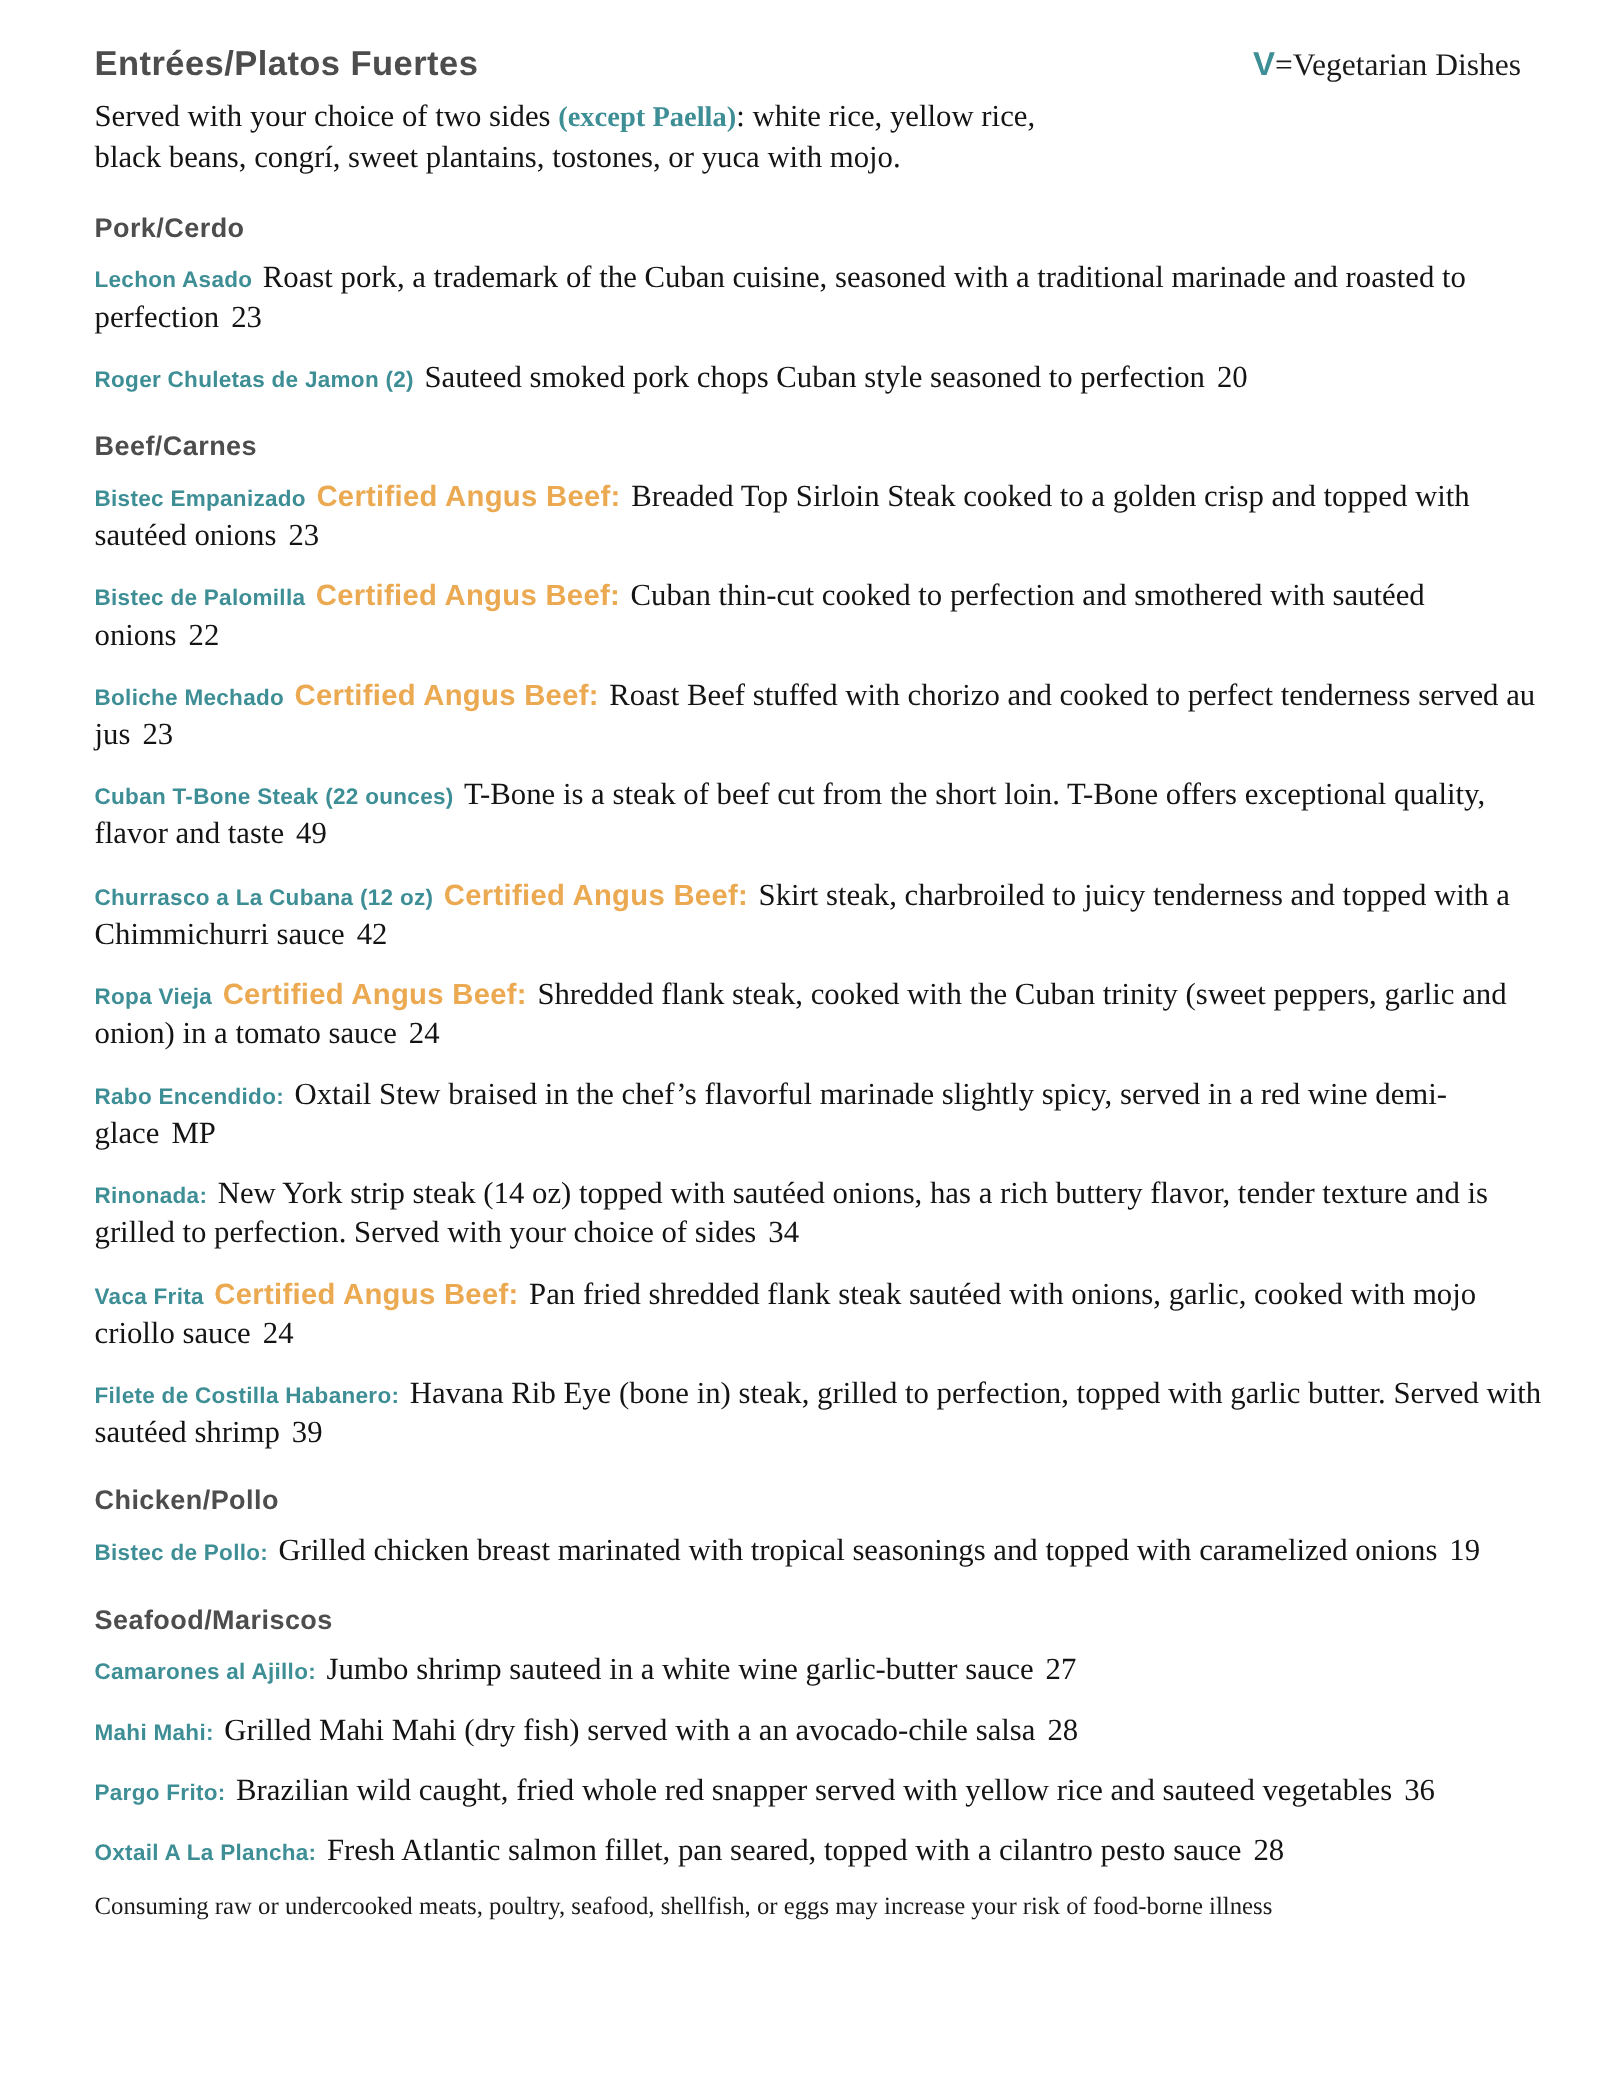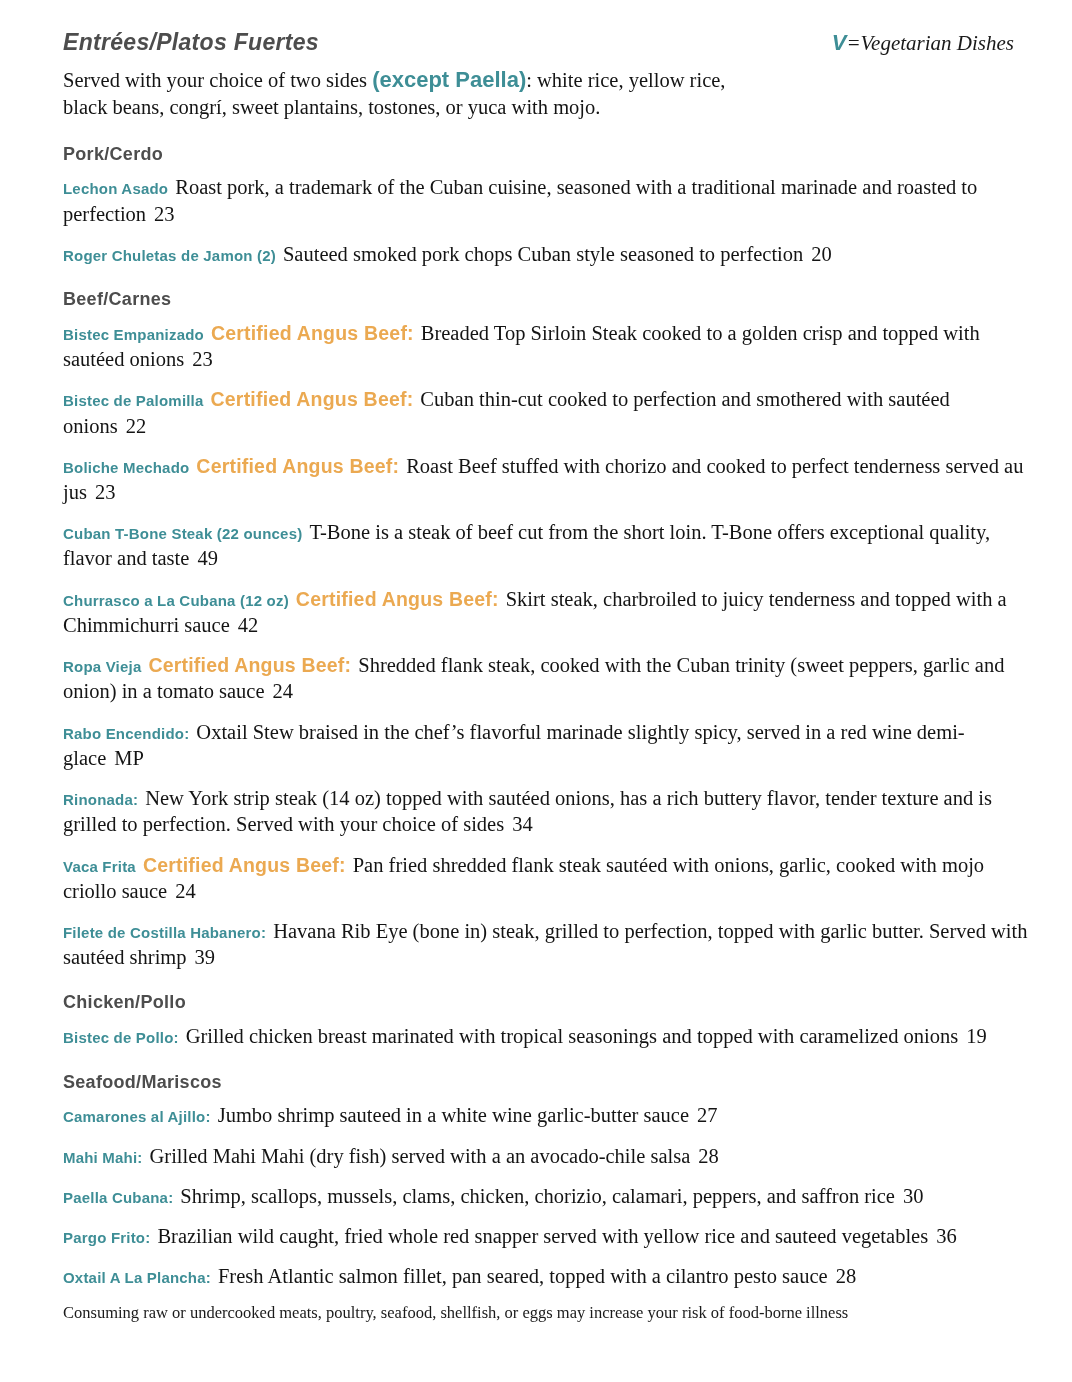--- a/index.html
+++ b/index.html
@@ -8,34 +8,34 @@
     --heading-gray:#4D4D4D;
     --body-ink:#141414;
   }
   *{box-sizing:border-box;}
   html,body{margin:0;padding:0;}
   body{
     width:1072px;height:1382px;overflow:hidden;background:#ffffff;
     font-family:"Liberation Serif", serif;color:var(--body-ink);
   }
   .page{padding:30px 36px 0 63px;}
-  .header-row{display:flex;justify-content:space-between;align-items:flex-start;font-style:italic;}
+  .header-row{display:flex;justify-content:space-between;align-items:flex-start;}
   .page-title{
     font-family:"Liberation Sans", sans-serif;font-weight:bold;
     font-size:23px;color:var(--heading-gray);letter-spacing:.3px;line-height:1.1;
   }
   .legend{font-size:21px;color:#1a1a1a;white-space:nowrap;margin-right:22px;}
   .legend .v-symbol{
     font-family:"Liberation Sans", sans-serif;font-weight:bold;
     color:var(--teal);font-size:22px;
   }
   .intro{font-size:20.5px;line-height:1.33;margin-top:9px;max-width:760px;}
   .intro .hl{
-    font-family:Liberation Sans, sans-serif;font-weight:bold;
-    color:var(--teal);font-size:22px;
+    font-family:Liberation Serif, serif;font-weight:bold;
+    color:var(--teal);font-size:19px;
   }
   .intro .after{white-space:pre-line;}
   .section-heading{
     font-family:"Liberation Sans", sans-serif;font-weight:bold;
     font-size:18px;color:var(--heading-gray);letter-spacing:.3px;
     margin:23px 0 10px 0;line-height:1.1;
   }
   .menu-item{font-size:20.5px;line-height:1.28;margin:0 0 14px 0;}
   .menu-item .item-name{
     font-family:"Liberation Sans", sans-serif;font-weight:bold;
@@ -73,19 +73,18 @@
       <p class="menu-item"><span class="item-name">Ropa Vieja</span><span class="item-badge">Certified Angus Beef:</span><span class="item-desc">Shredded flank steak, cooked with the Cuban trinity (sweet peppers, garlic and onion) in a tomato sauce</span><span class="item-price">24</span></p>
       <p class="menu-item"><span class="item-name">Rabo Encendido:</span><span class="item-desc">Oxtail Stew braised in the chef’s flavorful marinade slightly spicy, served in a red wine demi-glace</span><span class="item-price">MP</span></p>
       <p class="menu-item"><span class="item-name">Rinonada:</span><span class="item-desc">New York strip steak (14 oz) topped with sautéed onions, has a rich buttery flavor, tender texture and is grilled to perfection. Served with your choice of sides</span><span class="item-price">34</span></p>
       <p class="menu-item"><span class="item-name">Vaca Frita</span><span class="item-badge">Certified Angus Beef:</span><span class="item-desc">Pan fried shredded flank steak sautéed with onions, garlic, cooked with mojo criollo sauce</span><span class="item-price">24</span></p>
       <p class="menu-item"><span class="item-name">Filete de Costilla Habanero:</span><span class="item-desc">Havana Rib Eye (bone in) steak, grilled to perfection, topped with garlic butter. Served with sautéed shrimp</span><span class="item-price">39</span></p>
       <h2 class="section-heading">Chicken/Pollo</h2>
       <p class="menu-item"><span class="item-name">Bistec de Pollo:</span><span class="item-desc">Grilled chicken breast marinated with tropical seasonings and topped with caramelized onions</span><span class="item-price">19</span></p>
       <h2 class="section-heading">Seafood/Mariscos</h2>
       <p class="menu-item"><span class="item-name">Camarones al Ajillo:</span><span class="item-desc">Jumbo shrimp sauteed in a white wine garlic-butter sauce</span><span class="item-price">27</span></p>
       <p class="menu-item"><span class="item-name">Mahi Mahi:</span><span class="item-desc">Grilled Mahi Mahi (dry fish) served with a an avocado-chile salsa</span><span class="item-price">28</span></p>
-      <p class="menu-item"><span class="item-name">Paella Cubana:</span><span class="item-desc">Shrimp, scallops, mussels, clams, chicken, chorizio, calamari, peppers, and saffron rice</span><span class="item-price">30</span></p>
       <p class="menu-item"><span class="item-name">Pargo Frito:</span><span class="item-desc">Brazilian wild caught,  fried whole red snapper served with yellow rice and sauteed vegetables</span><span class="item-price">36</span></p>
       <p class="menu-item"><span class="item-name">Oxtail A La Plancha:</span><span class="item-desc">Fresh Atlantic salmon fillet, pan seared, topped with a cilantro pesto sauce</span><span class="item-price">28</span></p>
     </div>
 
   <div class="footer-note">Consuming raw or undercooked meats, poultry, seafood, shellfish, or eggs may increase your risk of food-borne illness</div>
 </div>
 
 </body></html>

